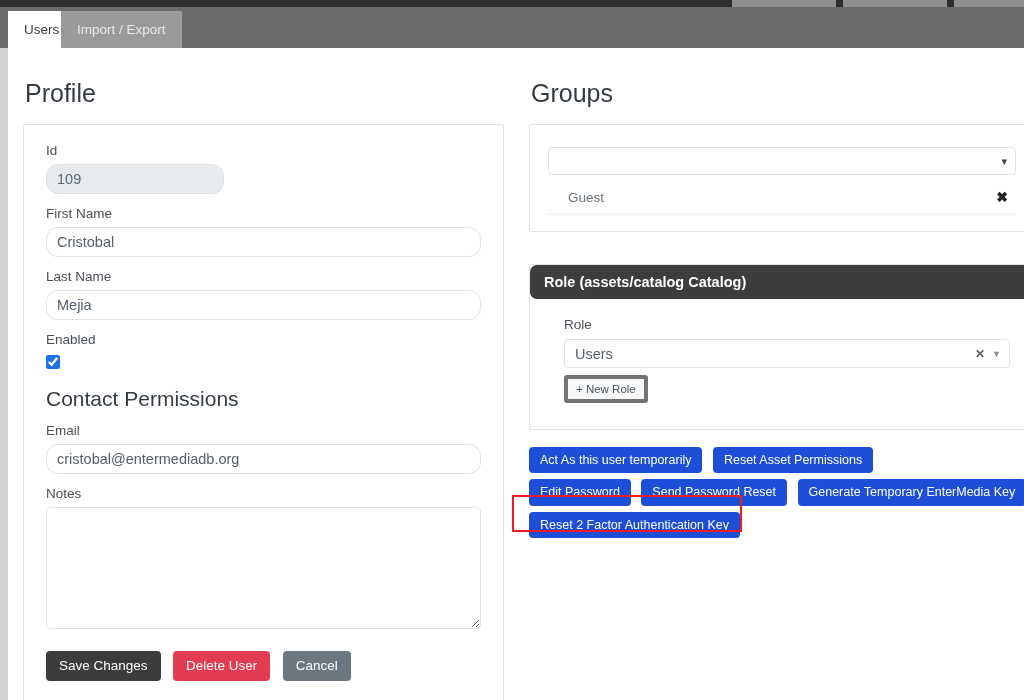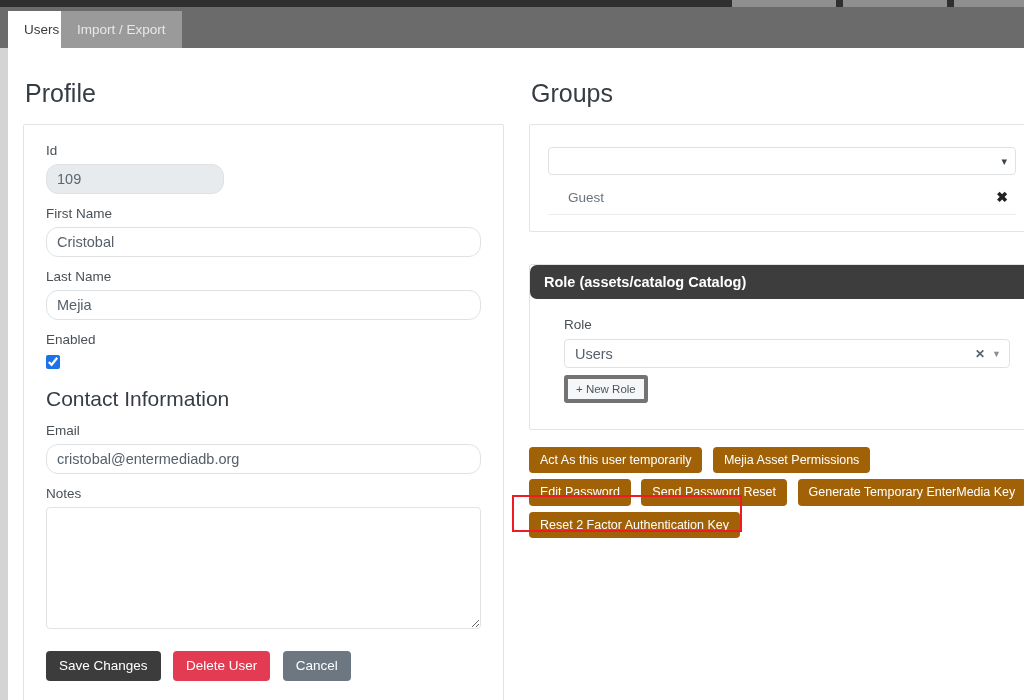--- a/index.html
+++ b/index.html
@@ -243,21 +243,21 @@
     max-width: 418px;
   }
 
   
   .actions { margin-top: 17px; }
   .actions .arow { margin-bottom: 6px; }
   .actions .btn {
     margin-right: 6px;
     font-size: 12.5px;
     padding: 6px 11px;
-    background: #a16207;
+    background: #1d4ed8;
   }
 
   
   .hl-box {
     position: absolute;
     border: 2px solid #ee1b24;
     pointer-events: none;
     left: 512px;
     top: 495px;
     width: 230px;
@@ -304,21 +304,21 @@
       <div class="field">
         <label>Last Name</label>
         <input class="inp" type="text" value="Mejia" style="">
       </div>
 
       <div class="field">
         <label>Enabled</label>
         <input class="chk" type="checkbox" checked="" style="">
       </div>
 
-      <h3 class="sub-title">Contact Information</h3>
+      <h3 class="sub-title">Contact Permissions</h3>
 
       <div class="field">
         <label>Email</label>
         <input class="inp" type="text" value="cristobal@entermediadb.org" style="">
       </div>
 
       <div class="field">
         <label>Notes</label>
         <textarea class="ta" placeholder="" style=""></textarea>
       </div>
@@ -363,21 +363,21 @@
         </div>
 
         <button class="newrole">+ New Role</button>
 
       </div>
     </div>
 
     <div class="actions">
       <div class="arow">
         <button class="btn btn-slate">Act As this user temporarily</button>
-        <button class="btn btn-slate">Mejia Asset Permissions</button>
+        <button class="btn btn-slate">Reset Asset Permissions</button>
       </div>
       <div class="arow">
         <button class="btn btn-slate">Edit Password</button>
         <button class="btn btn-slate">Send Password Reset</button>
         <button class="btn btn-slate">Generate Temporary EnterMedia Key</button>
       </div>
       <div class="arow">
         <button class="btn btn-slate">Reset 2 Factor Authentication Key</button>
       </div>
     </div>

